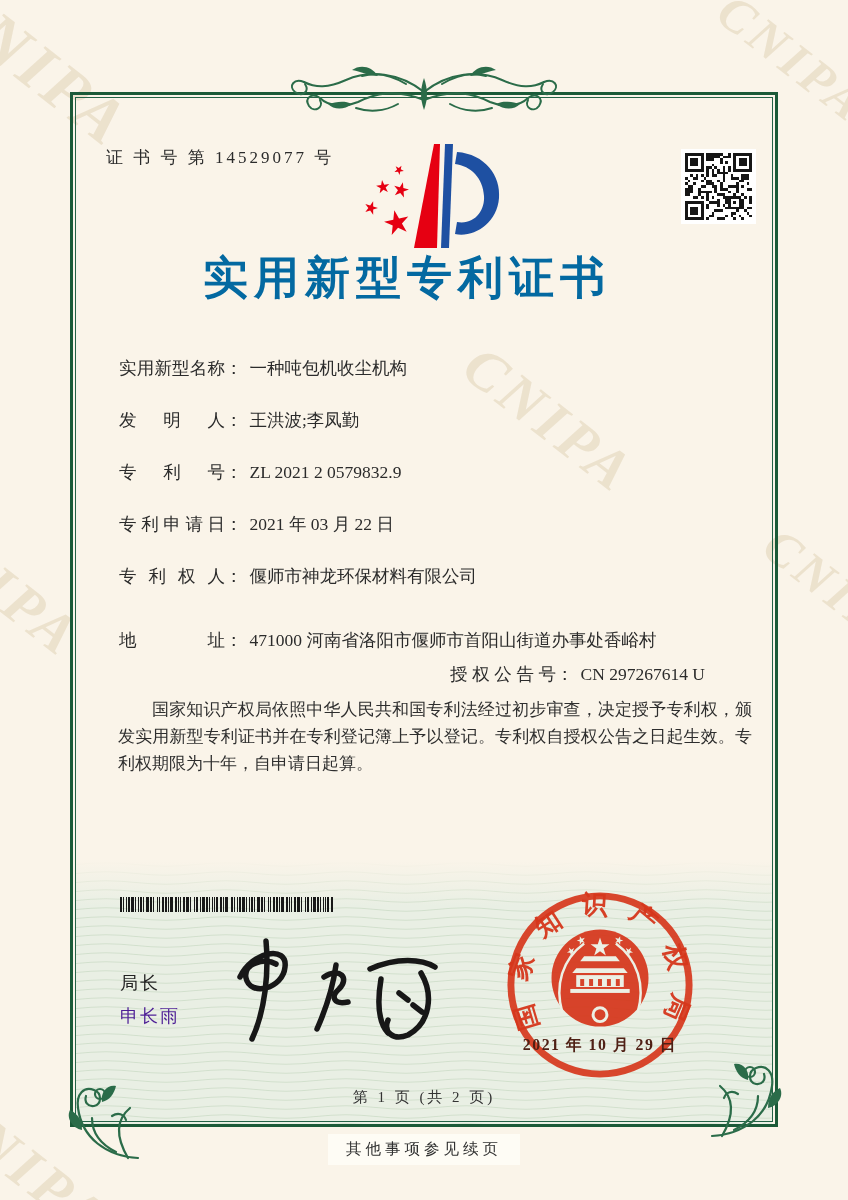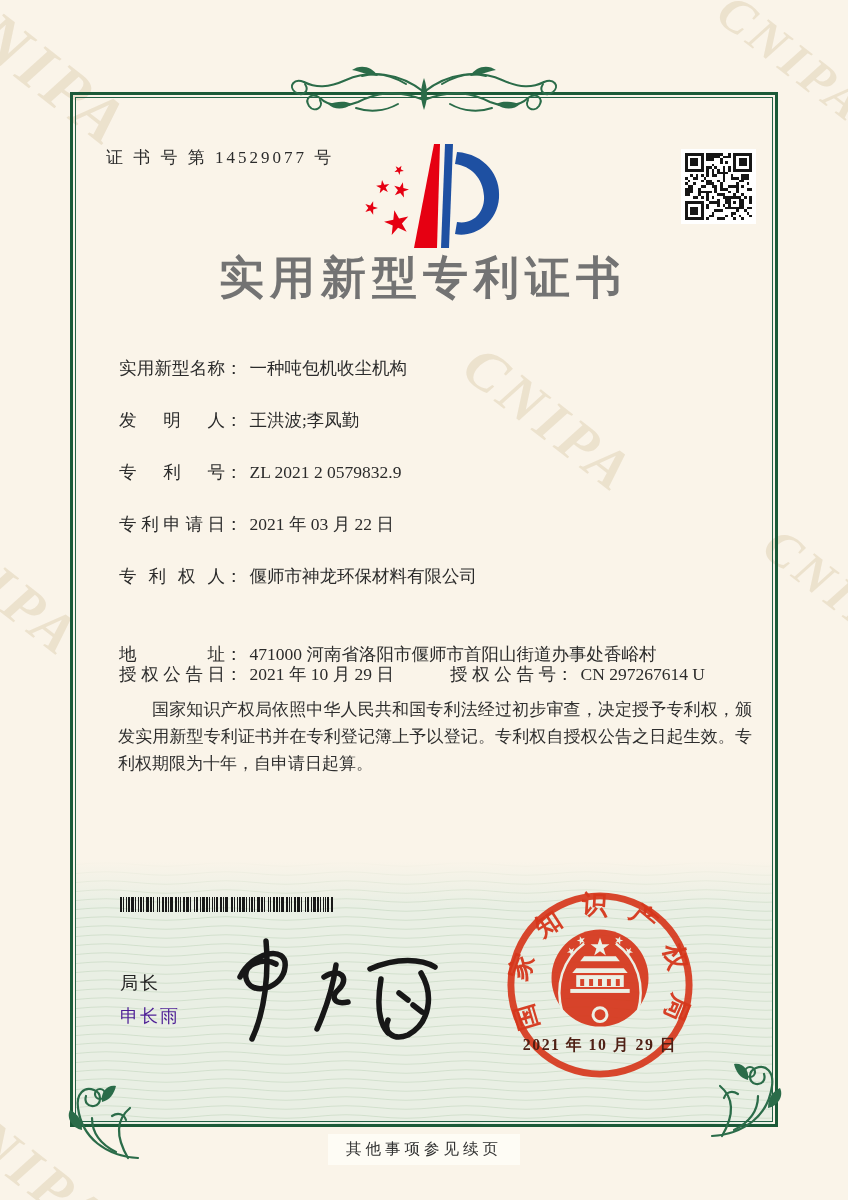--- a/index.html
+++ b/index.html
@@ -31,28 +31,28 @@
   .orn{position:absolute;z-index:4;pointer-events:none;}
   #flourish{left:274px;top:60px;width:300px;height:62px;}
   #corner-l{left:54px;top:1072px;width:90px;height:90px;}
   #corner-r{left:706px;top:1050px;width:90px;height:90px;}
 
   
   .abs{position:absolute;z-index:5;}
   #cert-no{left:106px;top:146px;font-size:17px;letter-spacing:3px;color:#2b2b2b;}
   #logo{left:333px;top:136px;width:178px;height:118px;}
   #qr-wrap{left:681px;top:149px;background:#ffffff;padding:4px;line-height:0;}
-  #title{left:16px;top:248px;width:814px;text-align:center;font-size:45px;font-weight:bold;
-      letter-spacing:6px;color:#737373;}
+  #title{left:0;top:248px;width:814px;text-align:center;font-size:45px;font-weight:bold;
+      letter-spacing:6px;color:#0369a1;}
 
   .frow{left:119px;font-size:17.5px;color:#2b2b2b;white-space:nowrap;}
   .flabel{display:inline-block;width:106px;text-align:justify;text-align-last:justify;font-family:Liberation Mono, monospace;}
   .fcolon{display:inline-block;}
   .fvalue{margin-left:7px;}
-  #f0{top:356px;} #f1{top:408px;} #f2{top:460px;} #f3{top:512px;} #f4{top:564px;} #f5{top:642px;}
+  #f0{top:356px;} #f1{top:408px;} #f2{top:460px;} #f3{top:512px;} #f4{top:564px;} #f5{top:628px;}
   #grant{top:662px;} #grant2{left:450px;top:662px;}
 
   #body-text{left:118px;top:696px;width:634px;font-size:17px;line-height:27px;text-align:justify;color:#2e2e2e;z-index:5;}
   #body-text p{margin:0;text-indent:2em;}
 
   #barcode{left:120px;top:897px;width:218px;height:15px;font-size:0;white-space:nowrap;overflow:hidden;}
   #barcode i{display:inline-block;height:100%;background:#181818;vertical-align:top;}
 
   #director-title{left:120px;top:971px;font-size:18px;color:#222;letter-spacing:2px;}
   #director-name{left:120px;top:1004px;font-size:18px;color:#4c1d95;letter-spacing:2px;}
@@ -369,23 +369,20 @@
   <div id="f3" class="abs frow">
     <span class="flabel">专利申请日</span><span class="fcolon">：</span><span class="fvalue">2021 年 03 月 22 日</span>
   </div>
   <div id="f4" class="abs frow">
     <span class="flabel">专利权人</span><span class="fcolon">：</span><span class="fvalue">偃师市神龙环保材料有限公司</span>
   </div>
   <div id="f5" class="abs frow">
     <span class="flabel">地址</span><span class="fcolon">：</span><span class="fvalue">471000 河南省洛阳市偃师市首阳山街道办事处香峪村</span>
   </div>
 
-  <div id="grant" class="abs frow">
-    <span class="flabel">授权公告日</span><span class="fcolon">：</span><span class="fvalue">2021 年 10 月 29 日</span>
-  </div>
   <div id="grant2" class="abs frow">
     <span class="flabel">授权公告号</span><span class="fcolon">：</span><span class="fvalue">CN 297267614 U</span>
   </div>
 
   <div id="body-text" class="abs">
     <p>国家知识产权局依照中华人民共和国专利法经过初步审查，决定授予专利权，颁发实用新型专利证书并在专利登记簿上予以登记。专利权自授权公告之日起生效。专利权期限为十年，自申请日起算。</p>
   </div>
 
   <div id="barcode" class="abs"><i style="width:2px;margin-right:1px"></i><i style="width:1px;margin-right:2px"></i><i style="width:1px;margin-right:1px"></i><i style="width:2px;margin-right:1px"></i><i style="width:3px;margin-right:1px"></i><i style="width:1px;margin-right:2px"></i><i style="width:1px;margin-right:1px"></i><i style="width:2px;margin-right:1px"></i><i style="width:1px;margin-right:2px"></i><i style="width:3px;margin-right:1px"></i><i style="width:2px;margin-right:1px"></i><i style="width:1px;margin-right:3px"></i><i style="width:1px;margin-right:1px"></i><i style="width:1px;margin-right:2px"></i><i style="width:2px;margin-right:1px"></i><i style="width:2px;margin-right:1px"></i><i style="width:1px;margin-right:1px"></i><i style="width:3px;margin-right:2px"></i><i style="width:2px;margin-right:1px"></i><i style="width:1px;margin-right:1px"></i><i style="width:1px;margin-right:2px"></i><i style="width:2px;margin-right:1px"></i><i style="width:3px;margin-right:1px"></i><i style="width:1px;margin-right:3px"></i><i style="width:1px;margin-right:1px"></i><i style="width:2px;margin-right:2px"></i><i style="width:1px;margin-right:1px"></i><i style="width:3px;margin-right:1px"></i><i style="width:2px;margin-right:1px"></i><i style="width:1px;margin-right:2px"></i><i style="width:1px;margin-right:1px"></i><i style="width:1px;margin-right:1px"></i><i style="width:2px;margin-right:2px"></i><i style="width:2px;margin-right:1px"></i><i style="width:1px;margin-right:1px"></i><i style="width:3px;margin-right:3px"></i><i style="width:2px;margin-right:1px"></i><i style="width:1px;margin-right:2px"></i><i style="width:1px;margin-right:1px"></i><i style="width:2px;margin-right:1px"></i><i style="width:3px;margin-right:1px"></i><i style="width:1px;margin-right:2px"></i><i style="width:1px;margin-right:1px"></i><i style="width:2px;margin-right:1px"></i><i style="width:1px;margin-right:2px"></i><i style="width:3px;margin-right:1px"></i><i style="width:2px;margin-right:1px"></i><i style="width:1px;margin-right:3px"></i><i style="width:1px;margin-right:1px"></i><i style="width:1px;margin-right:2px"></i><i style="width:2px;margin-right:1px"></i><i style="width:2px;margin-right:1px"></i><i style="width:1px;margin-right:1px"></i><i style="width:3px;margin-right:2px"></i><i style="width:2px;margin-right:1px"></i><i style="width:1px;margin-right:1px"></i><i style="width:1px;margin-right:2px"></i><i style="width:2px;margin-right:1px"></i><i style="width:3px;margin-right:1px"></i><i style="width:1px;margin-right:3px"></i><i style="width:1px;margin-right:1px"></i><i style="width:2px;margin-right:2px"></i><i style="width:1px;margin-right:1px"></i><i style="width:3px;margin-right:1px"></i><i style="width:2px;margin-right:1px"></i><i style="width:1px;margin-right:2px"></i><i style="width:1px;margin-right:1px"></i><i style="width:1px;margin-right:1px"></i><i style="width:2px;margin-right:2px"></i><i style="width:2px;margin-right:1px"></i></div>
 
@@ -434,15 +431,16 @@
         <rect x="7" y="-6" width="4" height="7"></rect>
         <rect x="16" y="-6" width="4" height="7"></rect>
       </g>
       <circle cx="100" cy="130" r="7" fill="none" stroke="#edf1e6" stroke-width="3"></circle>
       <path d="M62,128 C54,100 62,74 84,58" fill="none" stroke="#edf1e6" stroke-width="2.5"></path>
       <path d="M138,128 C146,100 138,74 116,58" fill="none" stroke="#edf1e6" stroke-width="2.5"></path>
     </g>
     <text x="100" y="166" text-anchor="middle" font-size="16" font-weight="bold" letter-spacing="1.5" fill="#4f2015">2021 年 10 月 29 日</text>
   </svg>
 
+  <div id="page-no" class="abs">第 1 页 (共 2 页)</div>
   <div id="footer-note" class="abs">其他事项参见续页</div>
 
 </div>
 
 </body></html>

